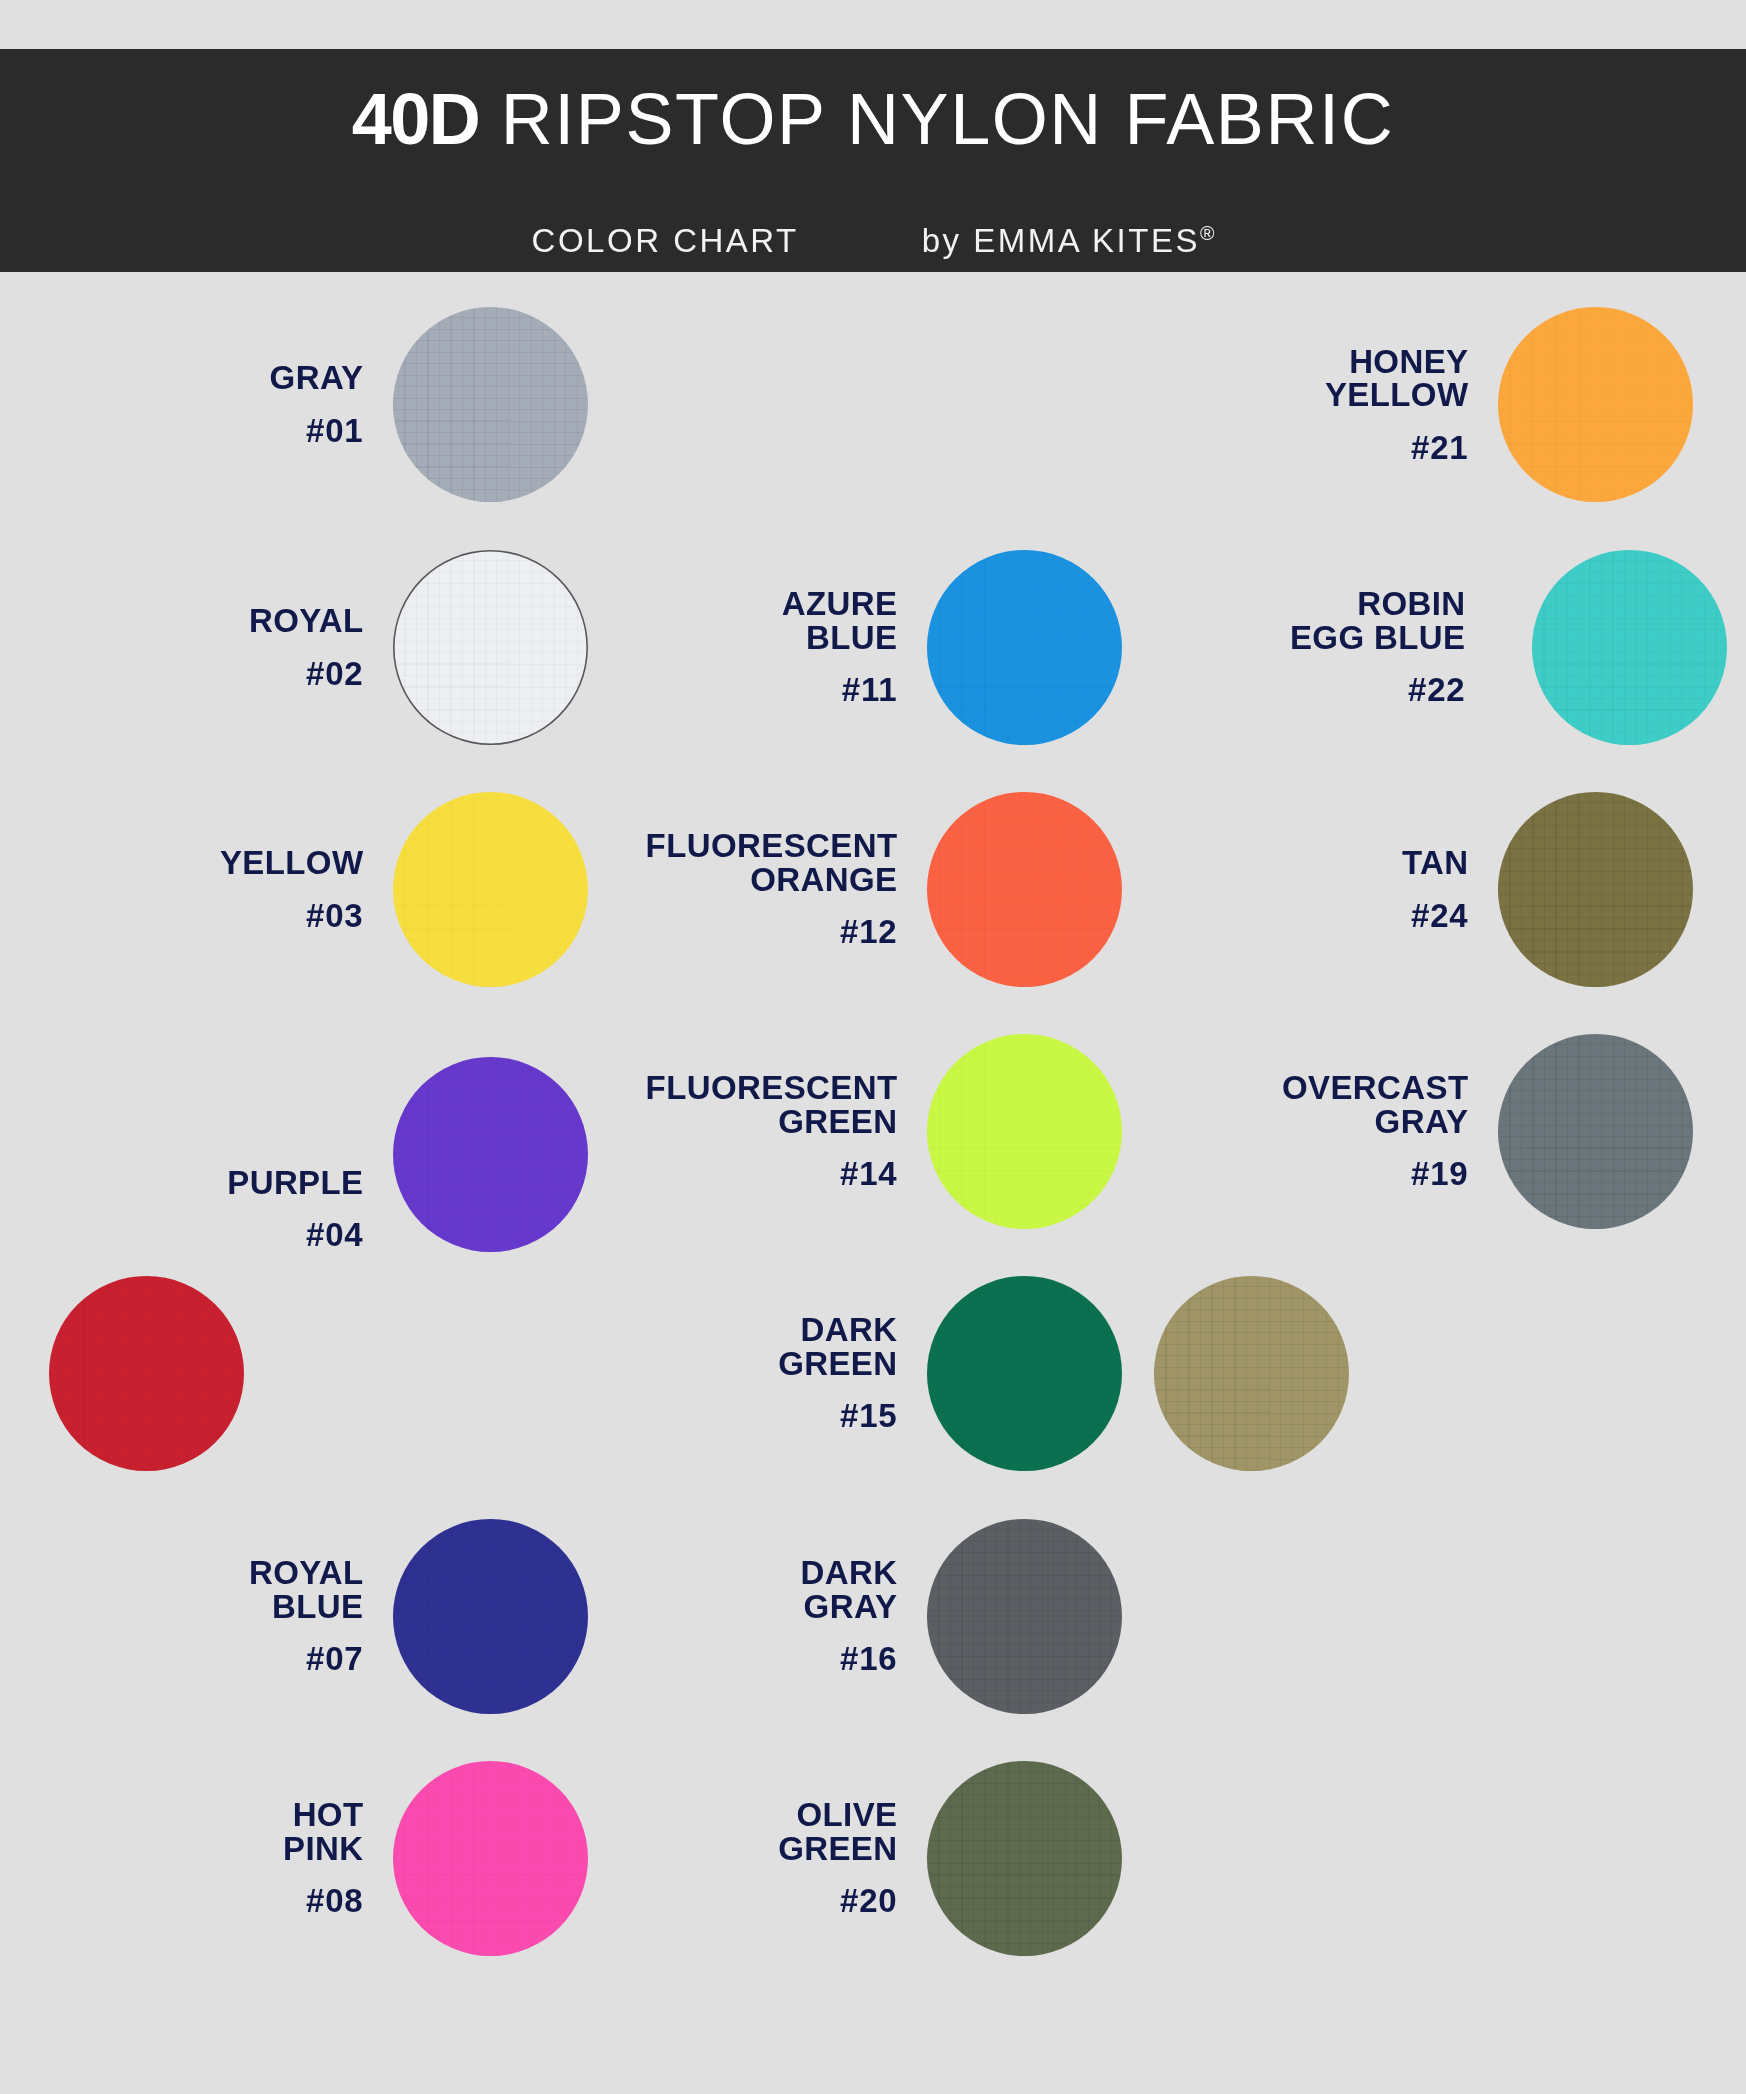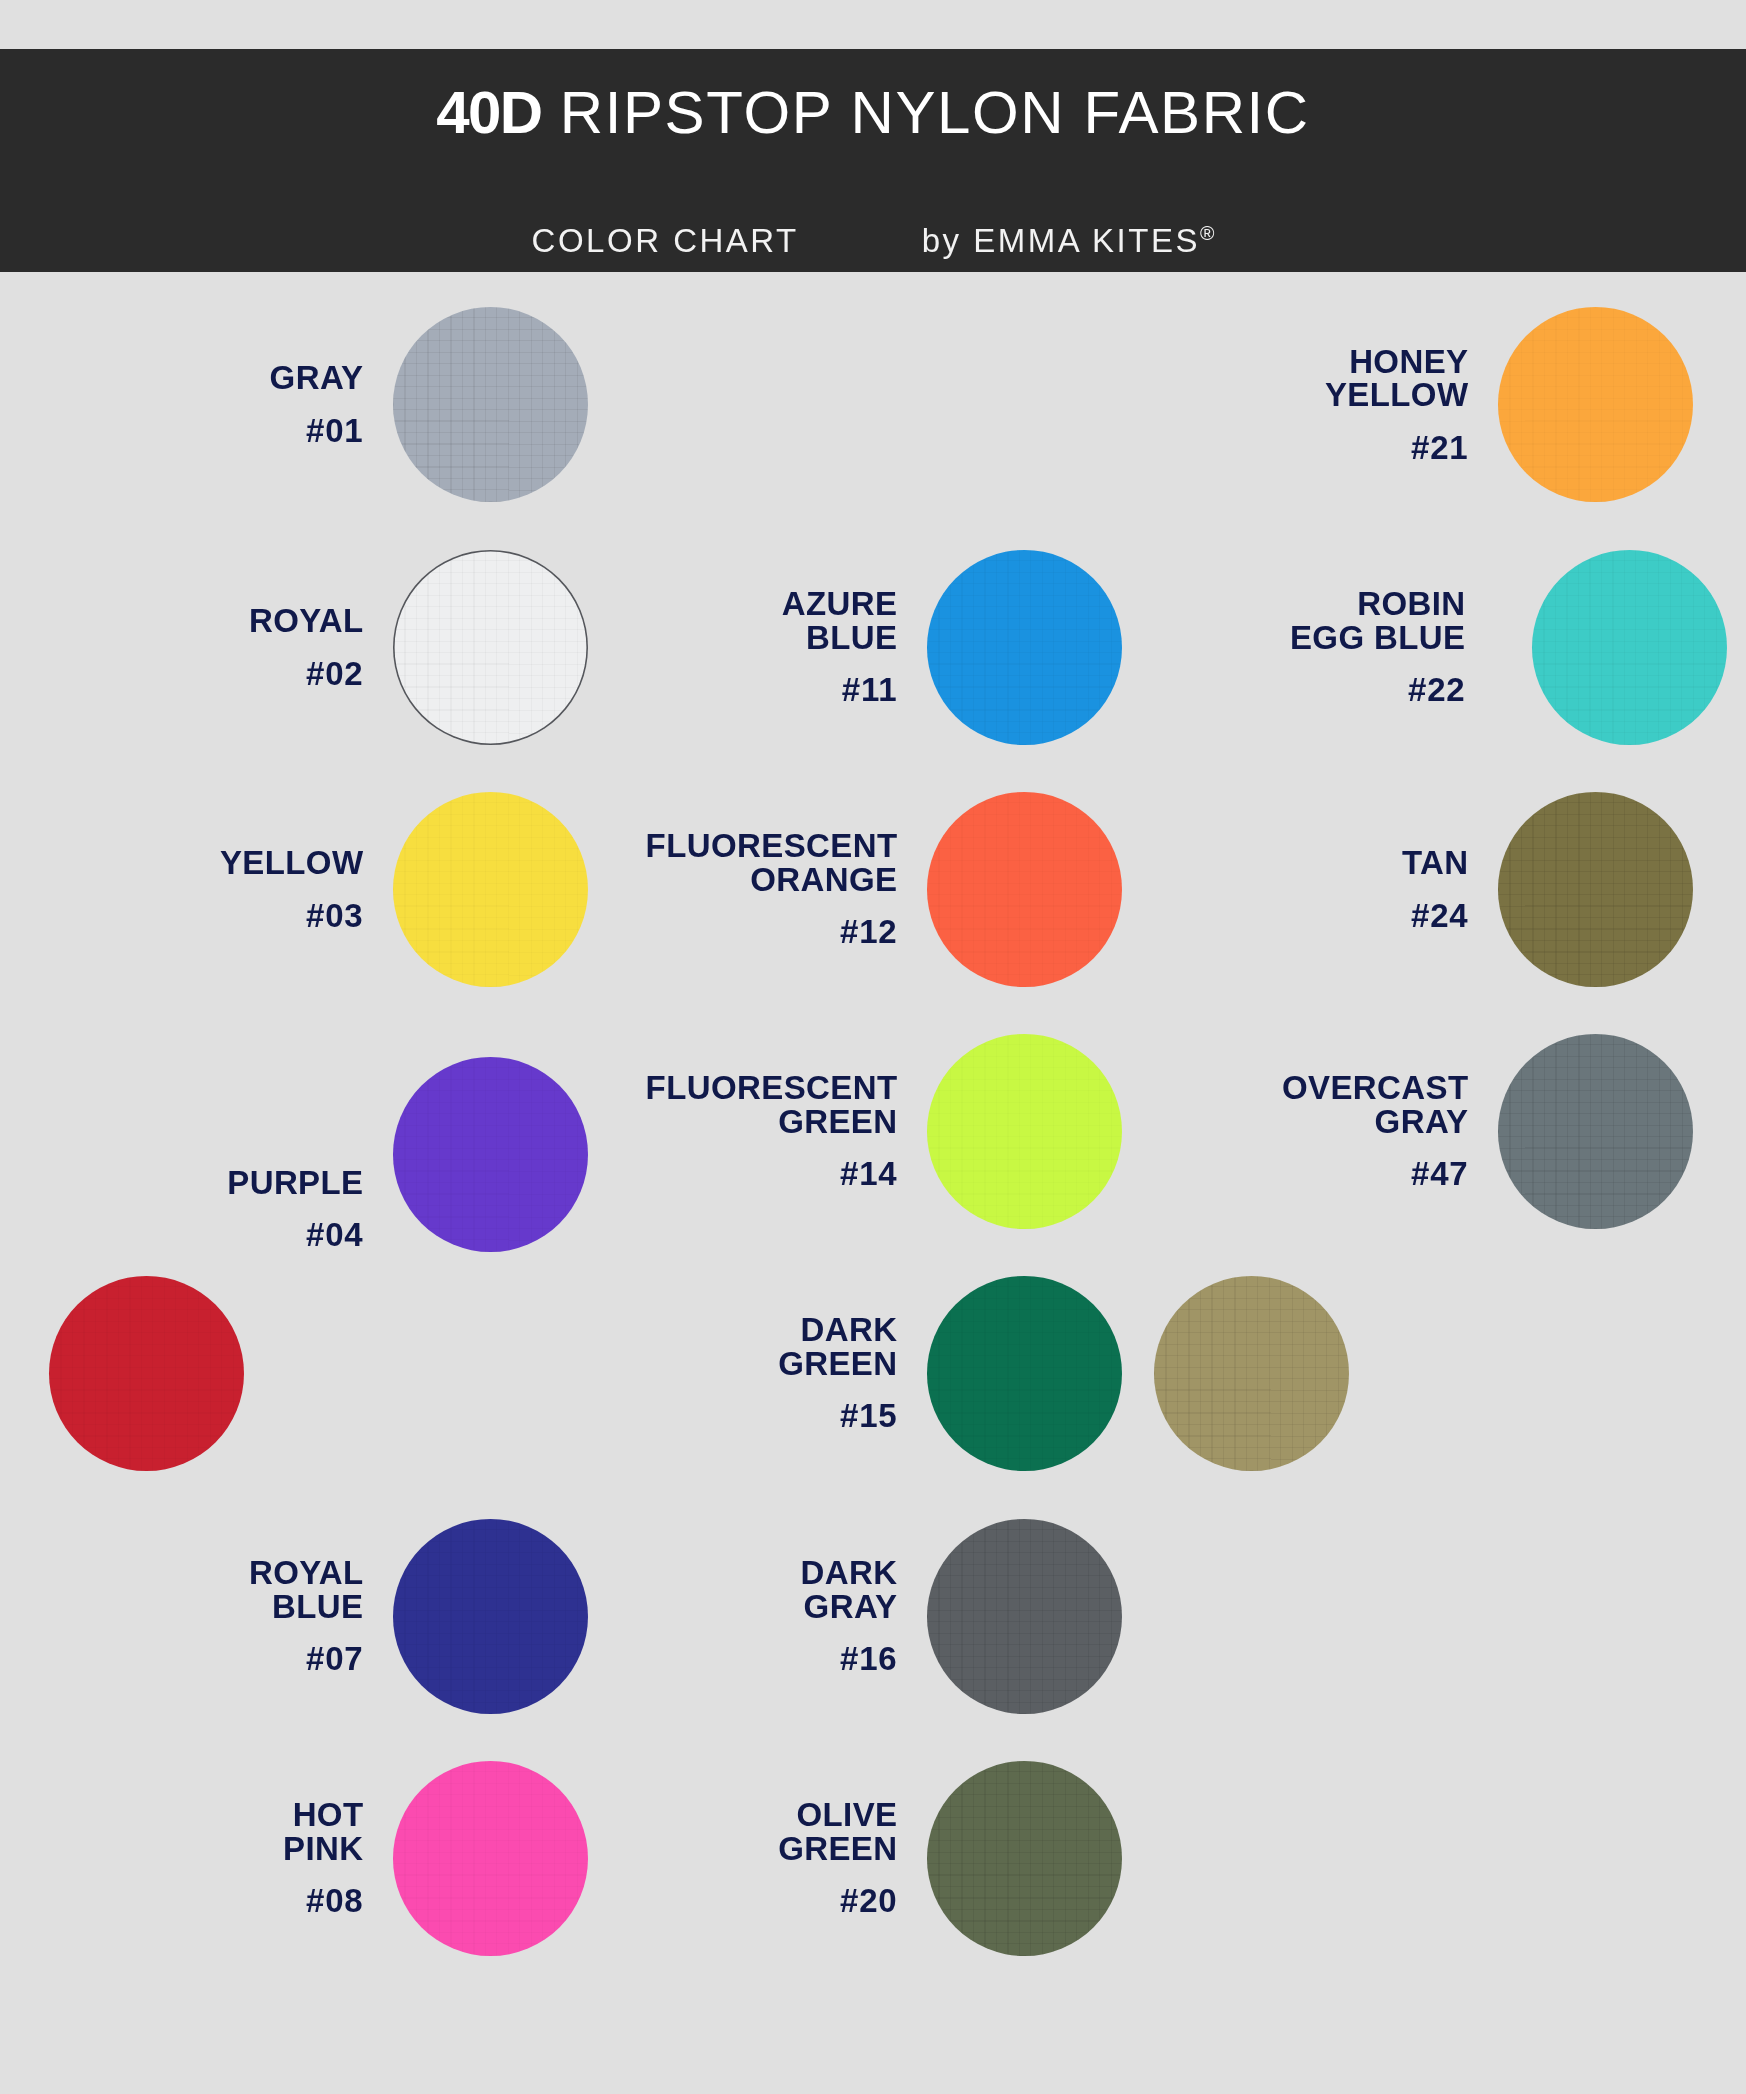--- a/index.html
+++ b/index.html
@@ -26,21 +26,21 @@
     overflow: hidden;
   }
   #title-line {
     position: absolute;
     left: 0;
     top: 34px;
     width: 1746px;
     text-align: center;
     white-space: nowrap;
     color: #ffffff;
-    font-size: 60px;
+    font-size: 72px;
     letter-spacing: 0.8px;
     line-height: 1;
   }
   #title-bold {
     font-weight: 700;
     letter-spacing: -1.6px;
   }
   #title-rest {
     font-weight: 300;
     letter-spacing: 1.6px;
@@ -277,21 +277,21 @@
         <div class="swatch-label">
           <span class="swatch-name">TAN</span>
           <span class="swatch-code">#24</span>
         </div>
         <div class="swatch-circle" style="background: rgb(122, 114, 67); --tex: 0.62;"></div>
       </div>
       <div class="swatch-row" style="top: 738px;">
         <div class="swatch-label">
           <span class="swatch-name">OVERCAST
 GRAY</span>
-          <span class="swatch-code">#47</span>
+          <span class="swatch-code">#19</span>
         </div>
         <div class="swatch-circle" style="background: rgb(106, 118, 123); --tex: 0.62;"></div>
       </div>
       <div class="swatch-row" style="top: 980px;">
         <div class="swatch-circle" style="background: rgb(160, 149, 102); --tex: 0.55;"></div>
       </div>
     </div>
 </div>
 
 

